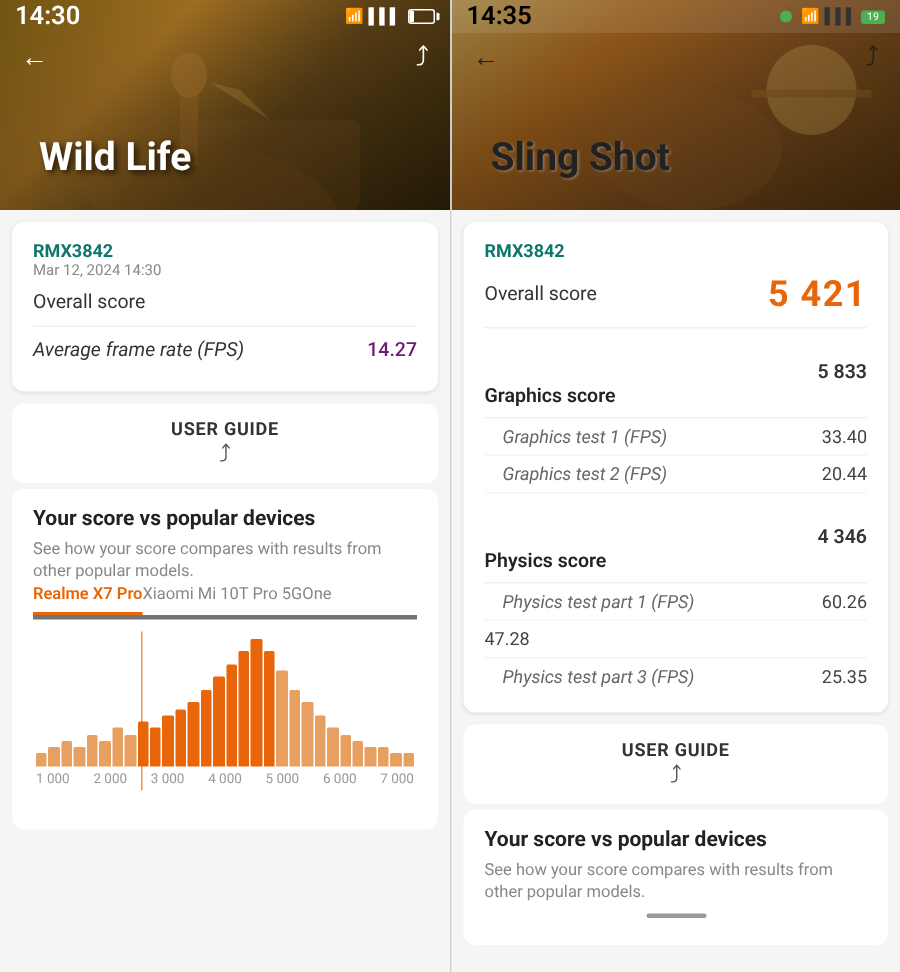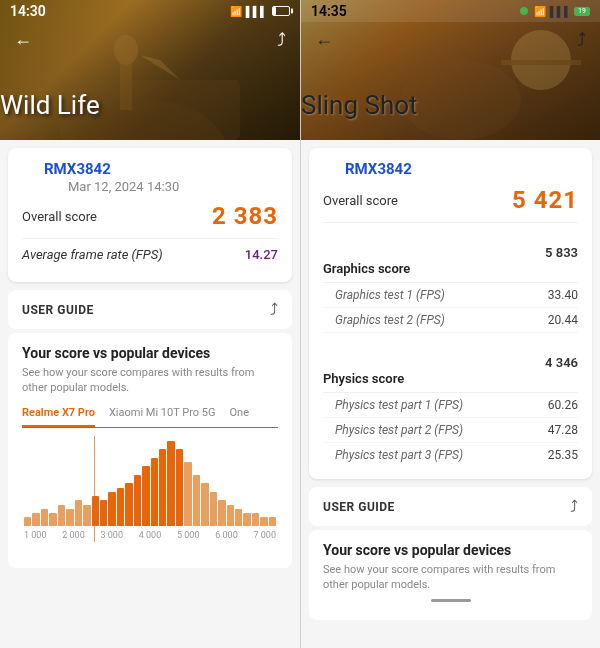--- a/index.html
+++ b/index.html
@@ -43,21 +43,21 @@
     .status-bar.dark .status-icons {
       color: #fff;
     }
 
     .status-bar.light .status-time,
     .status-bar.light .status-icons {
       color: #000;
     }
 
     .status-time {
-      font-size: 14px;
+      font-size: 17px;
       font-weight: 600;
     }
 
     .status-icons {
       font-size: 10px;
       display: flex;
       align-items: center;
       gap: 3px;
     }
 
@@ -108,24 +108,24 @@
     .hero-bg::before {
       content: '';
       position: absolute;
       inset: 0;
       background: linear-gradient(to bottom, rgba(0,0,0,0.2) 0%, rgba(0,0,0,0.4) 100%);
     }
 
     .hero-title {
       position: absolute;
       bottom: 20px;
-      left: 0;
+      left: 26px;
       color: white;
       font-size: 26px;
-      font-weight: 400;
+      font-weight: 700;
       text-shadow: 2px 2px 4px rgba(0,0,0,0.7);
     }
 
     .hero-nav {
       position: absolute;
       top: 22px;
       left: 0;
       right: 0;
       display: flex;
       justify-content: space-between;
@@ -142,31 +142,29 @@
     
     .content-card {
       background: white;
       margin: 8px;
       border-radius: 8px;
       padding: 12px 14px;
       box-shadow: 0 1px 3px rgba(0,0,0,0.1);
     }
 
     .device-name {
-      font-size: 15px;
+      font-size: 12px;
       font-weight: 700;
-      color: #1d4ed8;
-      margin-left: 22px;
+      color: #0f766e;
     }
 
     .device-date {
-      font-size: 13px;
+      font-size: 10px;
       color: #888;
       margin-top: 1px;
-      margin-left: 46px;
     }
 
     .score-row {
       display: flex;
       justify-content: space-between;
       align-items: center;
       padding: 8px 0;
       border-bottom: 1px solid #f0f0f0;
     }
 
@@ -194,20 +192,21 @@
 
     
     .user-guide-row {
       display: flex;
       justify-content: space-between;
       align-items: center;
       padding: 10px 14px;
       background: white;
       margin: 4px 8px;
       border-radius: 8px;
+      flex-direction: column;
     }
 
     .user-guide-text {
       font-size: 12px;
       font-weight: 700;
       color: #333;
       letter-spacing: 0.5px;
     }
 
     
@@ -227,23 +226,21 @@
     .popular-subtitle {
       font-size: 11px;
       color: #888;
       margin-top: 4px;
       line-height: 1.4;
     }
 
     
     .tabs {
       display: flex;
-      gap: 14px;
-      margin-top: 10px;
-      border-bottom: 1px solid #737373;
+      border-bottom: 3px solid #737373;
     }
 
     .tab {
       font-size: 11px;
       color: #888;
       padding-bottom: 6px;
       cursor: pointer;
     }
 
     .tab.active {
@@ -413,21 +410,20 @@
     <div class="hero-title">Wild Life</div>
   </div>
 
   <div class="scroll-content">
 
     <div class="content-card">
       <div class="device-name">RMX3842</div>
       <div class="device-date">Mar 12, 2024 14:30</div>
       <div class="score-row">
         <span class="score-label">Overall score</span>
-        <span class="score-value-orange">2 383</span>
       </div>
       <div class="score-row">
         <span class="score-label" style="font-style:italic;">Average frame rate (FPS)</span>
         <span class="score-value-normal">14.27</span>
       </div>
     </div>
 
     <div class="user-guide-row">
       <span class="user-guide-text">USER GUIDE</span>
       <span style="font-size:16px;color:#555;">⤴</span>
@@ -549,21 +545,20 @@
         <span class="section-score-label">Physics score</span>
         <span class="section-score-value">4 346</span>
       </div>
 
       <div class="sub-score-row">
         <span class="sub-score-label">Physics test part 1 (FPS)</span>
         <span class="sub-score-value">60.26</span>
       </div>
 
       <div class="sub-score-row">
-        <span class="sub-score-label">Physics test part 2 (FPS)</span>
         <span class="sub-score-value">47.28</span>
       </div>
 
       <div class="sub-score-row" style="border-bottom:none;gap:36px;">
         <span class="sub-score-label">Physics test part 3 (FPS)</span>
         <span class="sub-score-value">25.35</span>
       </div>
     </div>
 
     <div class="user-guide-row">

